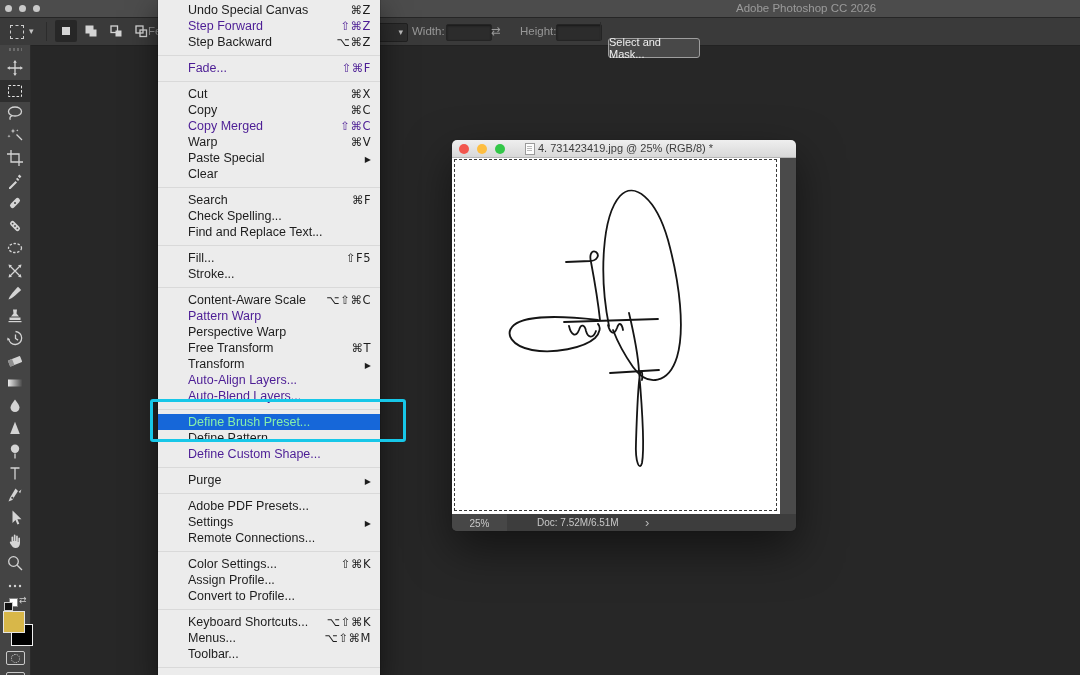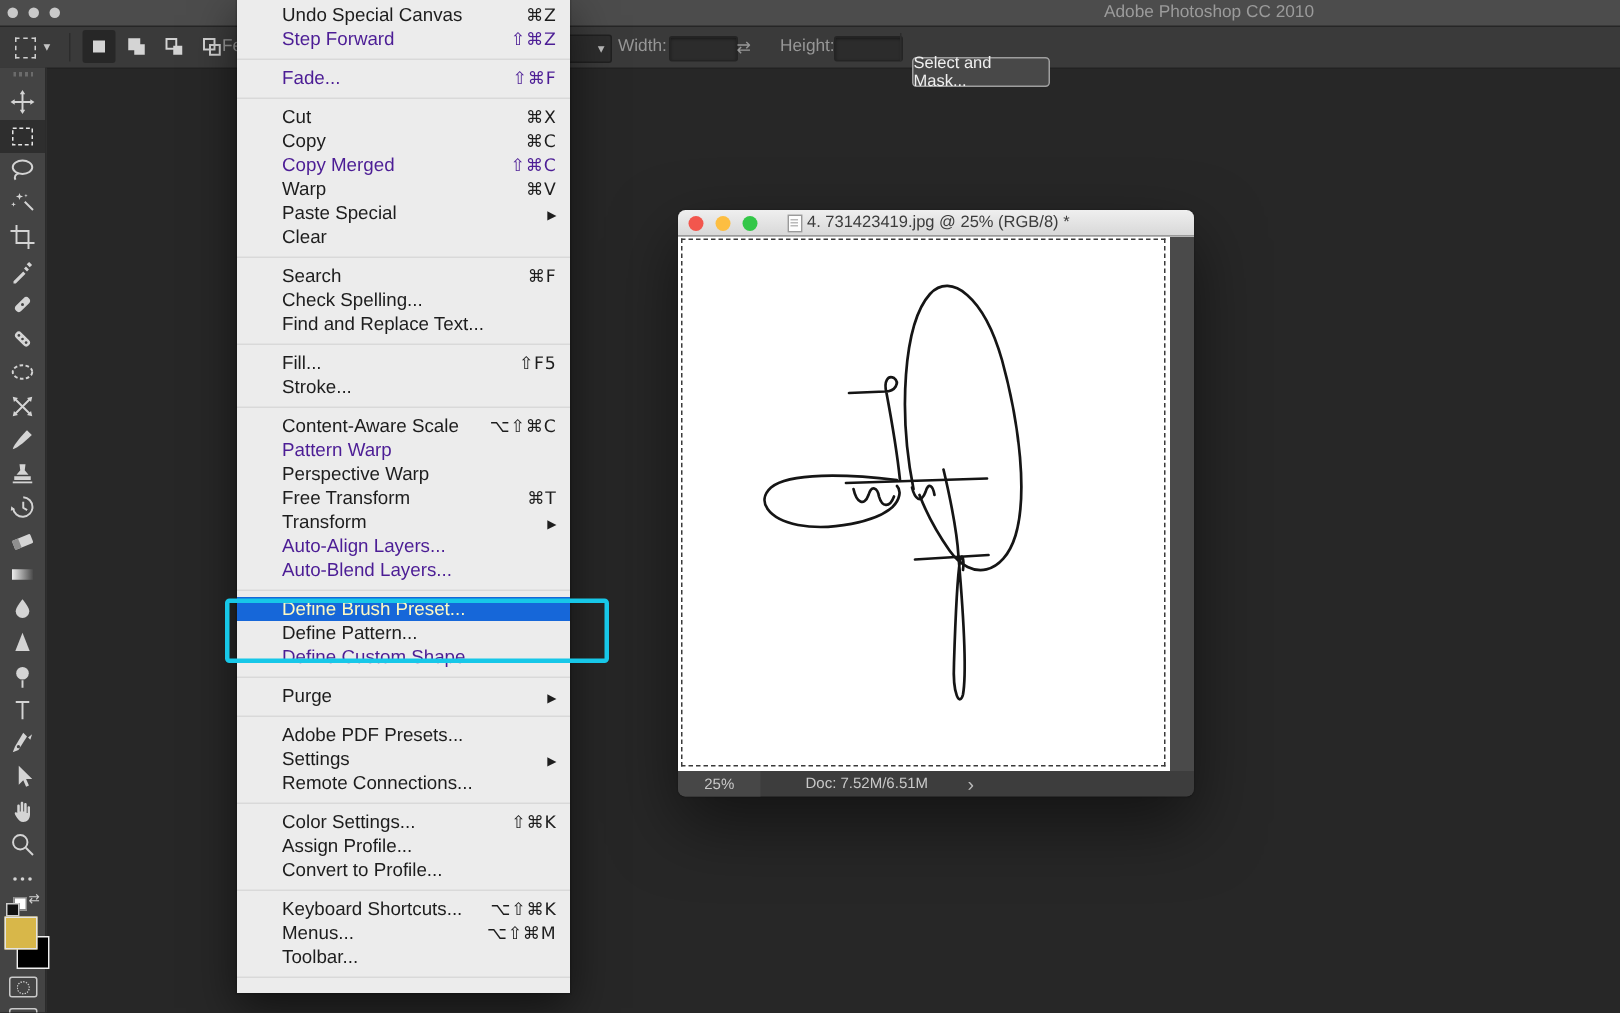--- a/index.html
+++ b/index.html
@@ -48,21 +48,21 @@
   #screenmode{position:absolute;left:6px;top:75px;width:17px;height:12px;border:1px solid #c9c9c9;border-radius:2px}
 
   
   #edit-menu{left:158px;top:0;width:222px;background:#ececec;padding:2px 0 6px;z-index:5;
              box-shadow:0 10px 28px rgba(0,0,0,.55),0 0 0 1px rgba(0,0,0,.12)}
   .mi{height:16px;display:flex;align-items:center;padding:0 9px 0 30px;font-size:12.5px;color:#1d1d1d;white-space:nowrap}
   .mi .lbl{flex:1}
   .mi .sc{font-family:"DejaVu Sans","Liberation Sans",sans-serif;font-size:11.5px;color:#1d1d1d;letter-spacing:.5px}
   .mi.disabled .lbl,.mi.disabled .sc{color:#4c1d95}
   .mi.highlighted{background:#1667d9}
-  .mi.highlighted .lbl,.mi.highlighted .sc{color:#fef9c3}
+  .mi.highlighted .lbl,.mi.highlighted .sc{color:#86efac}
   .mi.separator{height:10px;padding:0 0}
   .mi.separator::after{content:"";display:block;height:1px;width:100%;background:#d9d9d9}
   .sub::after{content:"▶";font-family:"DejaVu Sans",sans-serif;font-size:8px;color:#1d1d1d}
 
   
   #annotation-box{left:150px;top:399px;width:256px;height:43px;border:3px solid #17c7e8;border-radius:3px;
                   z-index:10;box-sizing:border-box;pointer-events:none}
 
   
   #docwin{left:452px;top:140px;width:344px;height:391px;border-radius:5px;overflow:hidden;
@@ -80,21 +80,21 @@
   #doc-info{position:absolute;left:85px;top:0;line-height:18px;font-size:10px;color:#c9c9c9}
   #status-chev{position:absolute;left:193px;top:0;line-height:17px;font-size:13px;color:#b9b9b9}
 </style>
 </head>
 <body>
 
 <div class="abs" id="titlebar">
   <span class="tl-dot" style="left:5px"></span>
   <span class="tl-dot" style="left:19px"></span>
   <span class="tl-dot" style="left:33px"></span>
-  <span id="app-title">Adobe Photoshop CC 2010</span>
+  <span id="app-title">Adobe Photoshop CC 2026</span>
 </div>
 
 <div class="abs" id="optionsbar">
   <span id="preset-box"></span>
   <span id="preset-chev">▾</span>
   <span class="obar-sep" style="left:46px"></span>
 
   <span class="mode-btn active" style="left:55px">
     <svg width="18" height="18">
         <rect x="5" y="5" width="8" height="8" class="tfil"></rect>
@@ -336,20 +336,25 @@
       <span class="sc">⌘Z</span>
 
     </div>
 
     <div class="mi item disabled">
       <span class="lbl">Step Forward</span>
       <span class="sc">⇧⌘Z</span>
 
     </div>
 
+    <div class="mi item">
+      <span class="lbl">Step Backward</span>
+      <span class="sc">⌥⌘Z</span>
+
+    </div>
 
     <div class="mi separator">
       <span class="lbl"></span>
       <span class="sc"></span>
 
     </div>
 
     <div class="mi item disabled">
       <span class="lbl">Fade...</span>
       <span class="sc">⇧⌘F</span>

